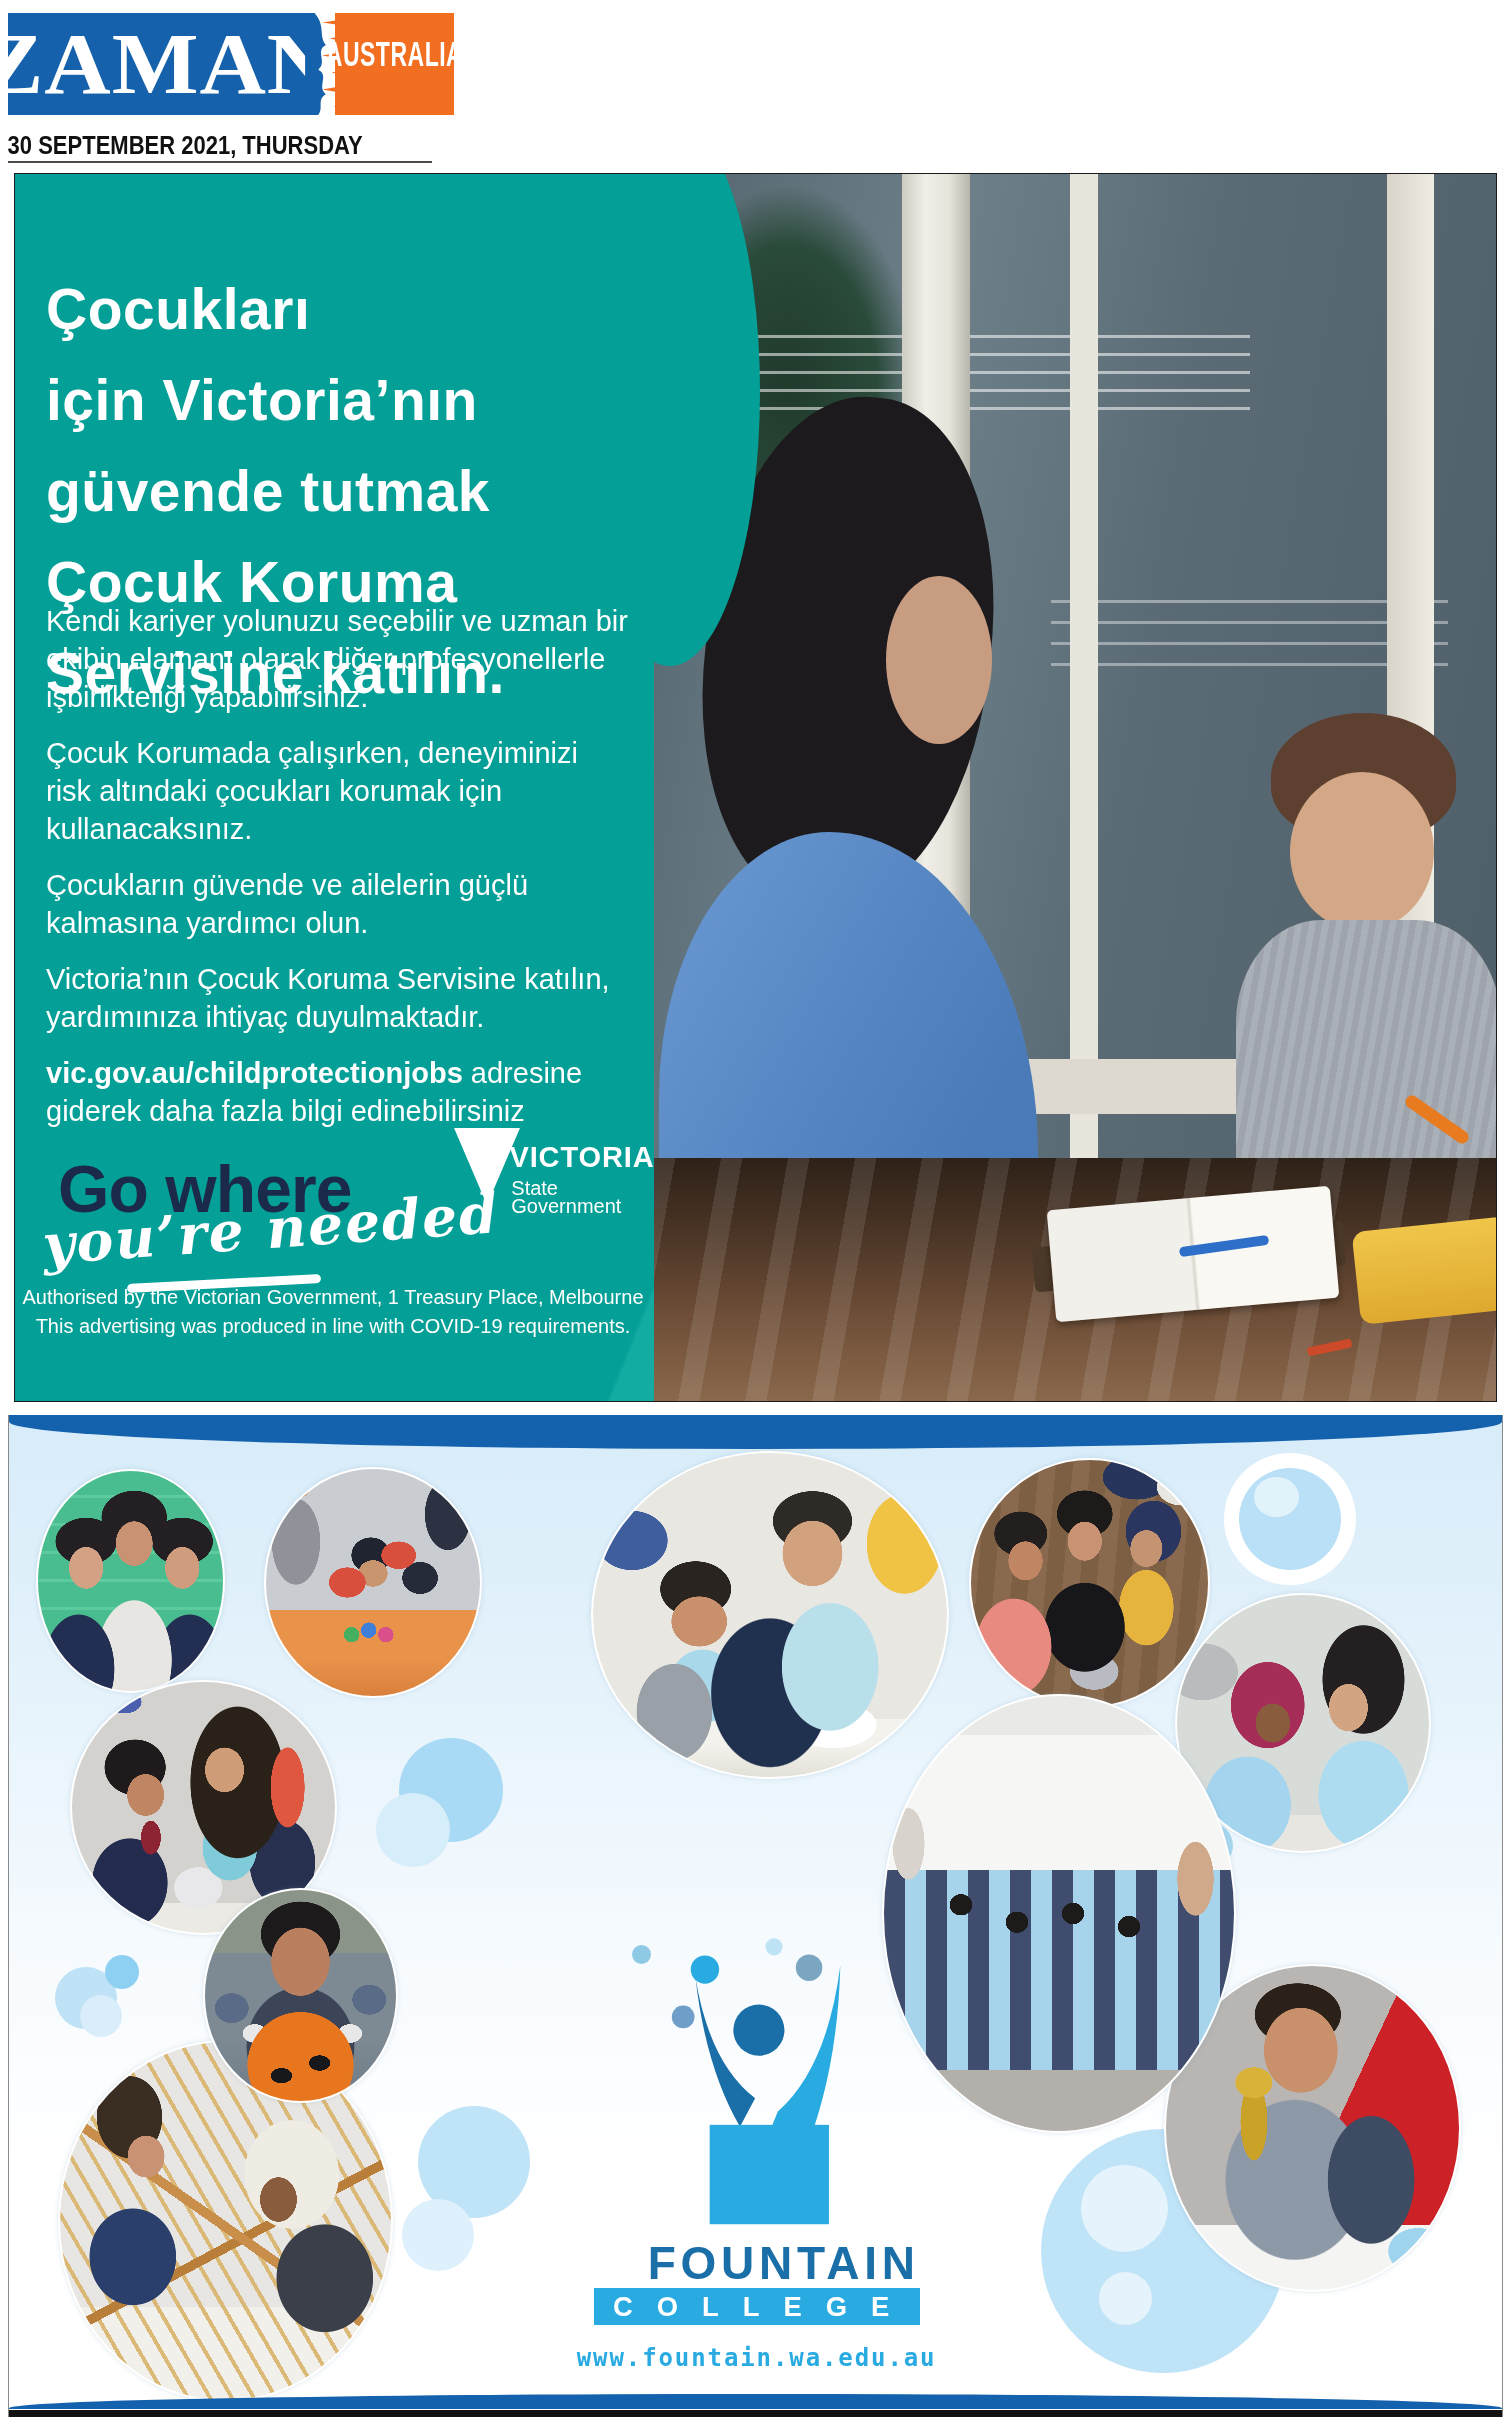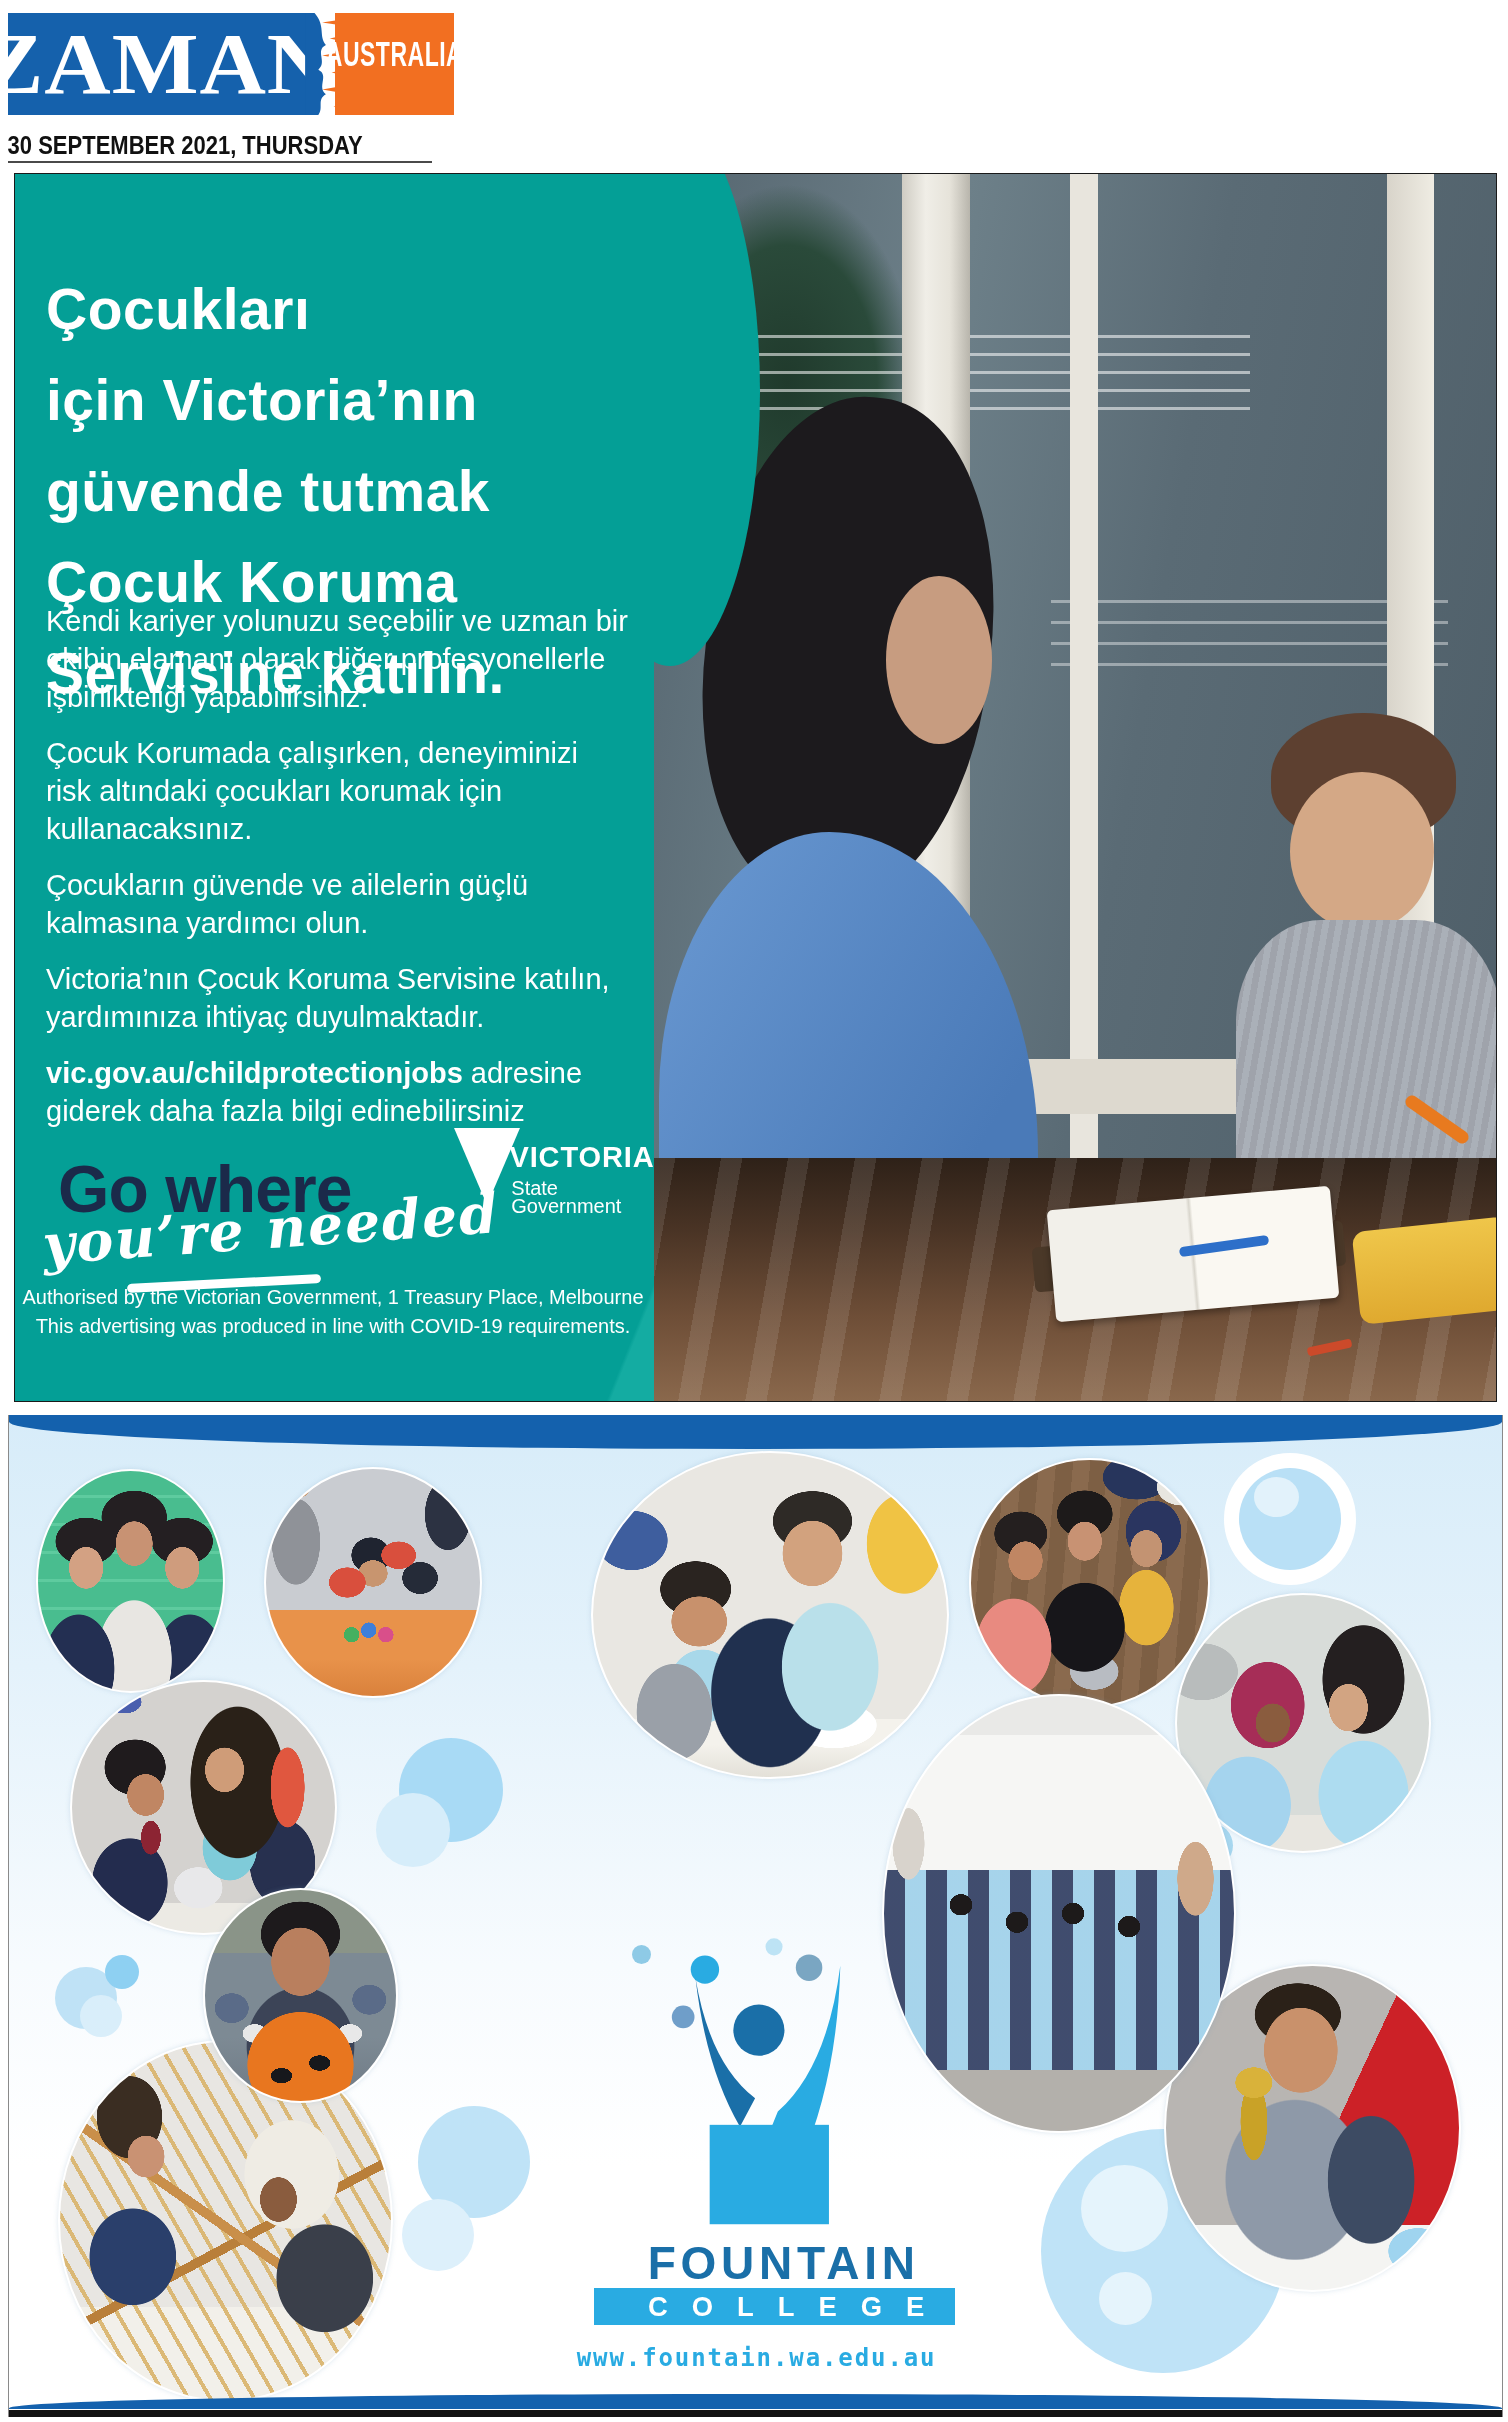--- a/index.html
+++ b/index.html
@@ -57,21 +57,21 @@
     border-top-left-radius:50% 95%;border-top-right-radius:50% 95%;}
   #black-rule{left:0;bottom:0;width:100%;height:6.6px;background:#121212;}
   .ph{position:absolute;border-radius:50%;border:2.8px solid #fff;box-shadow:0 0 5.7px rgba(120,160,190,.25);}
   .bub{position:absolute;border-radius:50%;}
 
   #f-logo-icon{left:606px;top:511px;width:284px;height:303px;}
   #f-name{left:585px;top:821px;width:326px;text-align:right;color:#1a6fa8;
     font-weight:900;font-size:46px;letter-spacing:4.7px;}
   #f-college{left:585px;top:873px;width:326px;height:37px;background:#29abe2;color:#fff;
     font-size:27.4px;font-weight:bold;letter-spacing:24px;text-indent:13.2px;
-    display:flex;align-items:center;justify-content:center;padding-left:35px;}
+    display:flex;align-items:center;justify-content:center;}
   #f-url{left:535px;top:929px;width:426px;text-align:center;color:#29abe2;
     font-family:"DejaVu Sans Mono",monospace;font-weight:bold;font-size:24px;letter-spacing:1.9px;}
 </style>
 </head>
 <body>
 
 <div id="page">
 
   <div class="abs" id="mast-blue">
     <span id="mast-title">ZAMAN</span>

